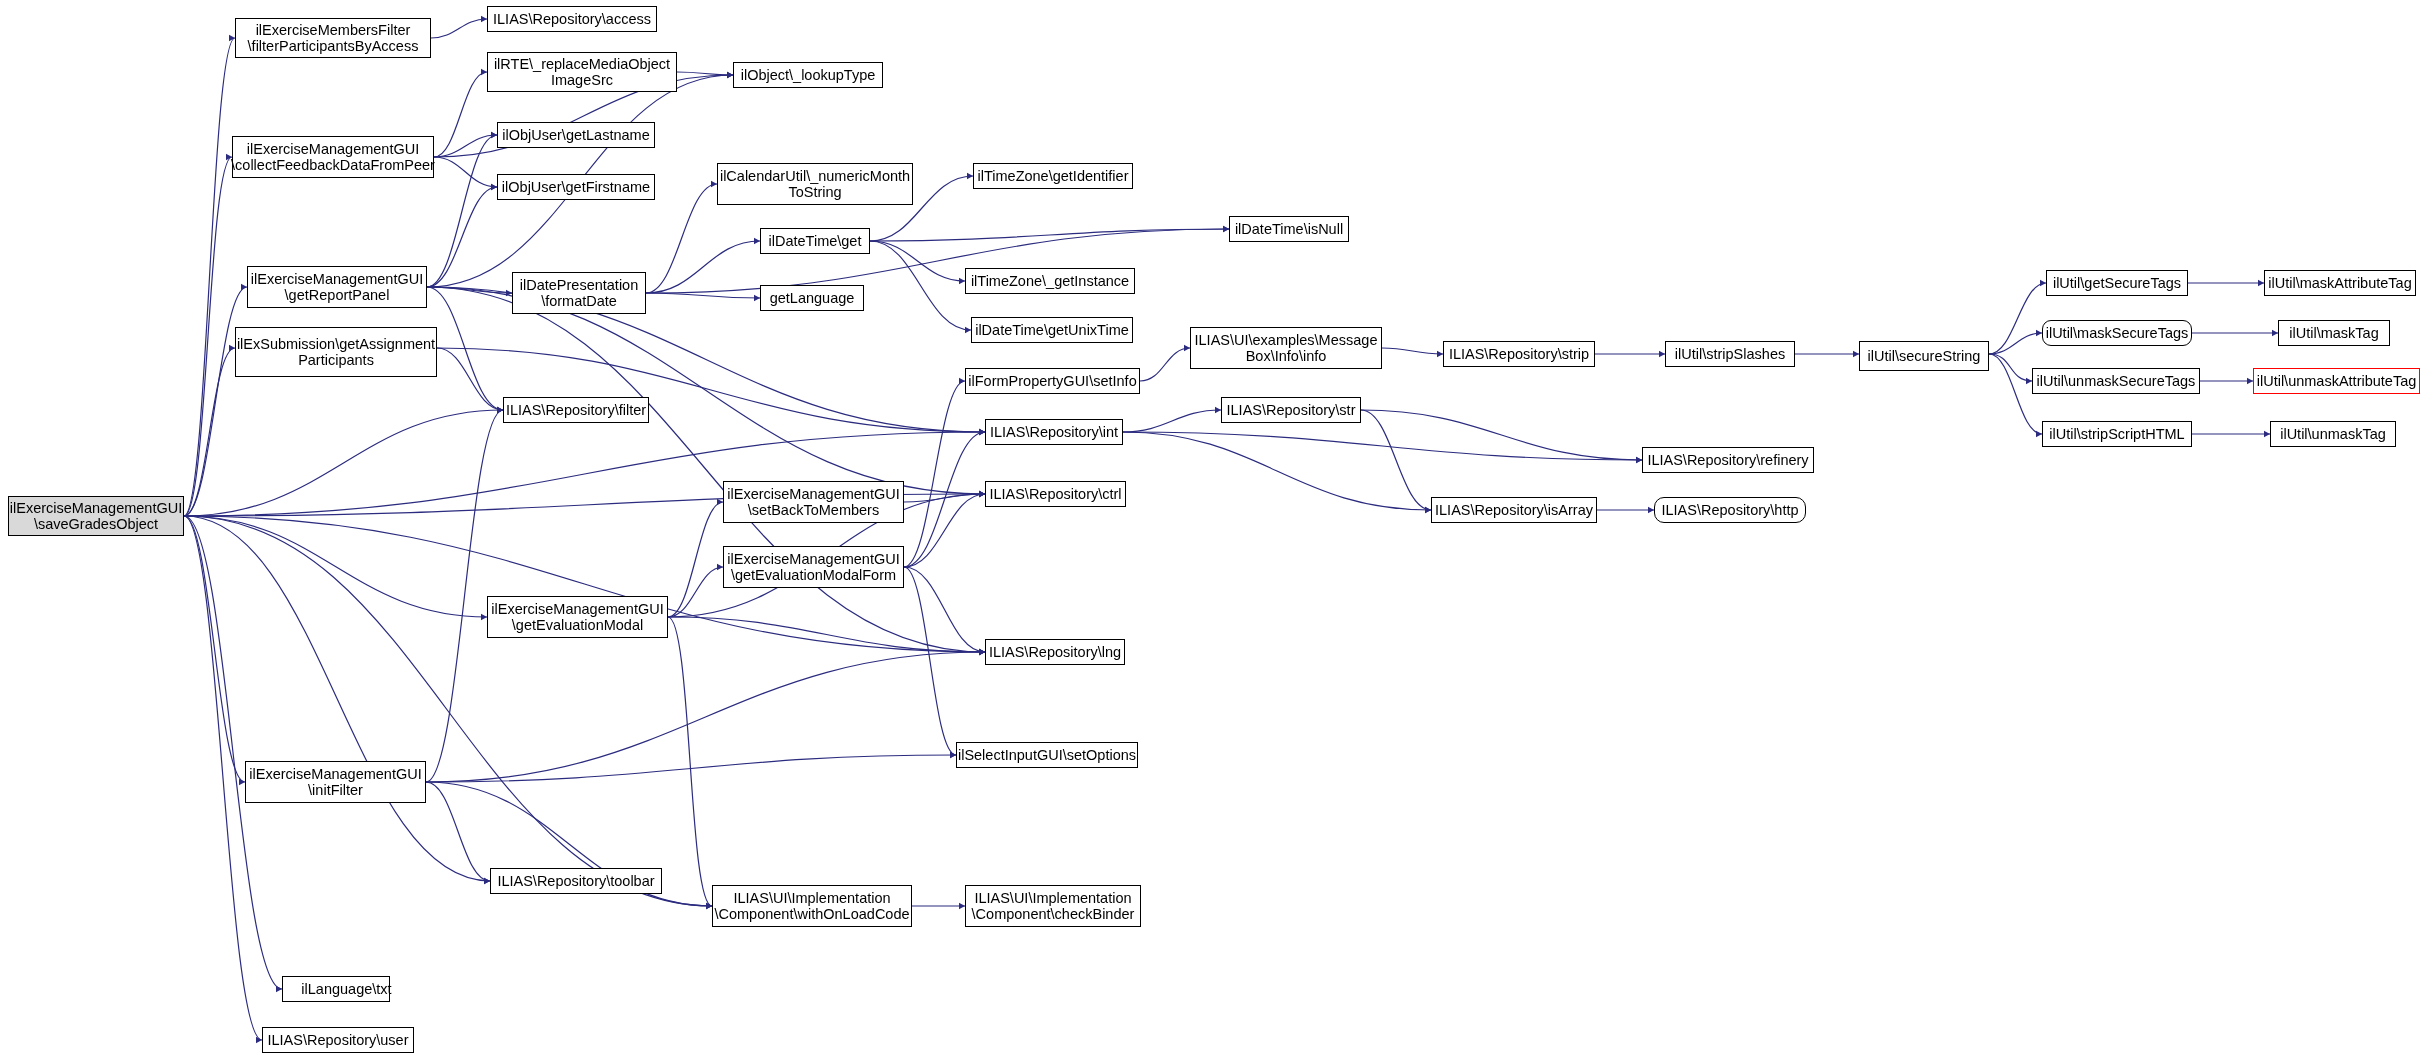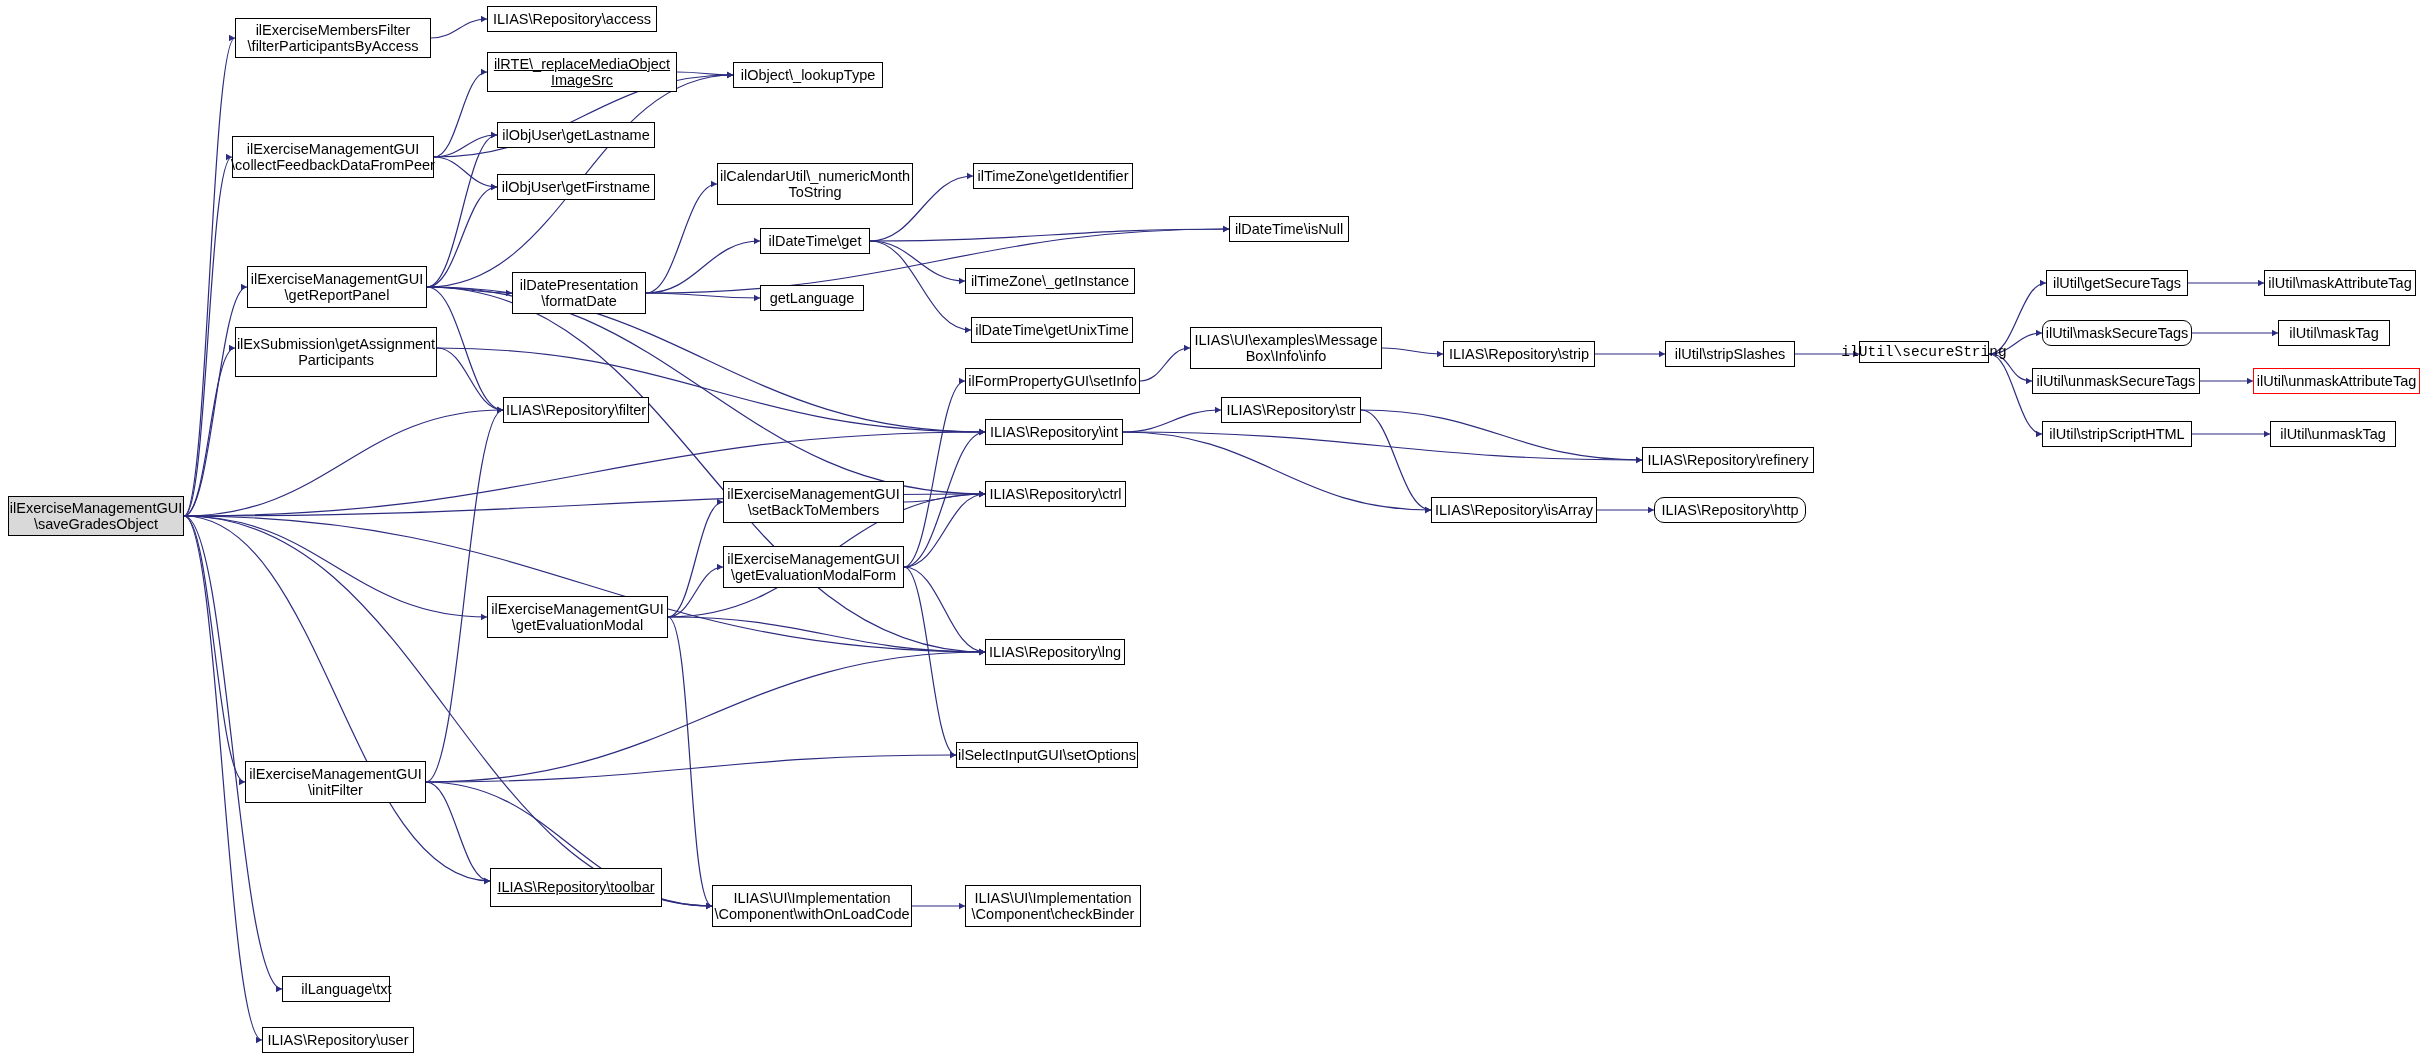--- a/index.html
+++ b/index.html
@@ -165,21 +165,21 @@
       <polygon points="712,906 706,902.8 706,909.2"></polygon>
       <path d="M 912 906 C 936 906, 941 906, 965 906"></path>
       <polygon points="965,906 959,902.8 959,909.2"></polygon>
     </svg>
   <div id="node-layer">
       <div class="node root" style="left: 8px; top: 496px; width: 176px; height: 40px;">ilExerciseManagementGUI
 \saveGradesObject</div>
       <div class="node" style="left: 235px; top: 18px; width: 196px; height: 40px;">ilExerciseMembersFilter
 \filterParticipantsByAccess</div>
       <div class="node" style="left: 487px; top: 6px; width: 170px; height: 26px;">ILIAS\Repository\access</div>
-      <div class="node" style="left: 487px; top: 52px; width: 190px; height: 40px; text-decoration: underline;">ilRTE\_replaceMediaObject
+      <div class="node" style="left: 487px; top: 52px; width: 190px; height: 40px;">ilRTE\_replaceMediaObject
 ImageSrc</div>
       <div class="node" style="left: 733px; top: 62px; width: 150px; height: 26px;">ilObject\_lookupType</div>
       <div class="node" style="left: 232px; top: 136px; width: 202px; height: 42px;">ilExerciseManagementGUI
 \collectFeedbackDataFromPeer</div>
       <div class="node" style="left: 497px; top: 122px; width: 158px; height: 26px;">ilObjUser\getLastname</div>
       <div class="node" style="left: 497px; top: 174px; width: 158px; height: 26px;">ilObjUser\getFirstname</div>
       <div class="node" style="left: 247px; top: 266px; width: 180px; height: 42px;">ilExerciseManagementGUI
 \getReportPanel</div>
       <div class="node" style="left: 717px; top: 163px; width: 196px; height: 42px;">ilCalendarUtil\_numericMonth
 ToString</div>
@@ -190,21 +190,21 @@
 \formatDate</div>
       <div class="node" style="left: 965px; top: 268px; width: 170px; height: 26px;">ilTimeZone\_getInstance</div>
       <div class="node" style="left: 760px; top: 285px; width: 104px; height: 26px;">getLanguage</div>
       <div class="node" style="left: 971px; top: 317px; width: 162px; height: 26px;">ilDateTime\getUnixTime</div>
       <div class="node" style="left: 235px; top: 327px; width: 202px; height: 50px;">ilExSubmission\getAssignment
 Participants</div>
       <div class="node" style="left: 1190px; top: 327px; width: 192px; height: 42px;">ILIAS\UI\examples\Message
 Box\Info\info</div>
       <div class="node" style="left: 1443px; top: 341px; width: 152px; height: 26px;">ILIAS\Repository\strip</div>
       <div class="node" style="left: 1665px; top: 341px; width: 130px; height: 26px;">ilUtil\stripSlashes</div>
-      <div class="node" style="left: 1859px; top: 341px; width: 130px; height: 22px; font-family: Liberation Mono, monospace;">ilUtil\secureString</div>
+      <div class="node" style="left: 1859px; top: 341px; width: 130px; height: 30px;">ilUtil\secureString</div>
       <div class="node" style="left: 2046px; top: 270px; width: 142px; height: 26px;">ilUtil\getSecureTags</div>
       <div class="node" style="left: 2264px; top: 270px; width: 152px; height: 26px;">ilUtil\maskAttributeTag</div>
       <div class="node" style="left: 2042px; top: 320px; width: 150px; height: 26px; border-radius: 9px;">ilUtil\maskSecureTags</div>
       <div class="node" style="left: 2278px; top: 320px; width: 112px; height: 26px;">ilUtil\maskTag</div>
       <div class="node" style="left: 2032px; top: 368px; width: 168px; height: 26px;">ilUtil\unmaskSecureTags</div>
       <div class="node hl" style="left: 2253px; top: 368px; width: 167px; height: 26px;">ilUtil\unmaskAttributeTag</div>
       <div class="node" style="left: 2042px; top: 421px; width: 150px; height: 26px;">ilUtil\stripScriptHTML</div>
       <div class="node" style="left: 2270px; top: 421px; width: 126px; height: 26px;">ilUtil\unmaskTag</div>
       <div class="node" style="left: 503px; top: 397px; width: 146px; height: 26px;">ILIAS\Repository\filter</div>
       <div class="node" style="left: 965px; top: 368px; width: 175px; height: 26px;">ilFormPropertyGUI\setInfo</div>
@@ -217,21 +217,21 @@
       <div class="node" style="left: 1431px; top: 497px; width: 166px; height: 26px;">ILIAS\Repository\isArray</div>
       <div class="node" style="left: 1654px; top: 497px; width: 152px; height: 26px; border-radius: 10px;">ILIAS\Repository\http</div>
       <div class="node" style="left: 723px; top: 546px; width: 181px; height: 42px;">ilExerciseManagementGUI
 \getEvaluationModalForm</div>
       <div class="node" style="left: 487px; top: 596px; width: 181px; height: 42px;">ilExerciseManagementGUI
 \getEvaluationModal</div>
       <div class="node" style="left: 985px; top: 639px; width: 140px; height: 26px;">ILIAS\Repository\lng</div>
       <div class="node" style="left: 956px; top: 742px; width: 182px; height: 26px;">ilSelectInputGUI\setOptions</div>
       <div class="node" style="left: 245px; top: 761px; width: 181px; height: 42px;">ilExerciseManagementGUI
 \initFilter</div>
-      <div class="node" style="left: 490px; top: 868px; width: 172px; height: 39px; text-decoration: underline;">ILIAS\Repository\toolbar</div>
+      <div class="node" style="left: 490px; top: 868px; width: 172px; height: 26px;">ILIAS\Repository\toolbar</div>
       <div class="node" style="left: 712px; top: 885px; width: 200px; height: 42px;">ILIAS\UI\Implementation
 \Component\withOnLoadCode</div>
       <div class="node" style="left: 965px; top: 885px; width: 176px; height: 42px;">ILIAS\UI\Implementation
 \Component\checkBinder</div>
       <div class="node" style="left: 282px; top: 976px; width: 108px; height: 26px; padding-left: 24px;">ilLanguage\txt</div>
       <div class="node" style="left: 262px; top: 1027px; width: 152px; height: 26px;">ILIAS\Repository\user</div>
     </div>
 </div>
 
 </body></html>

